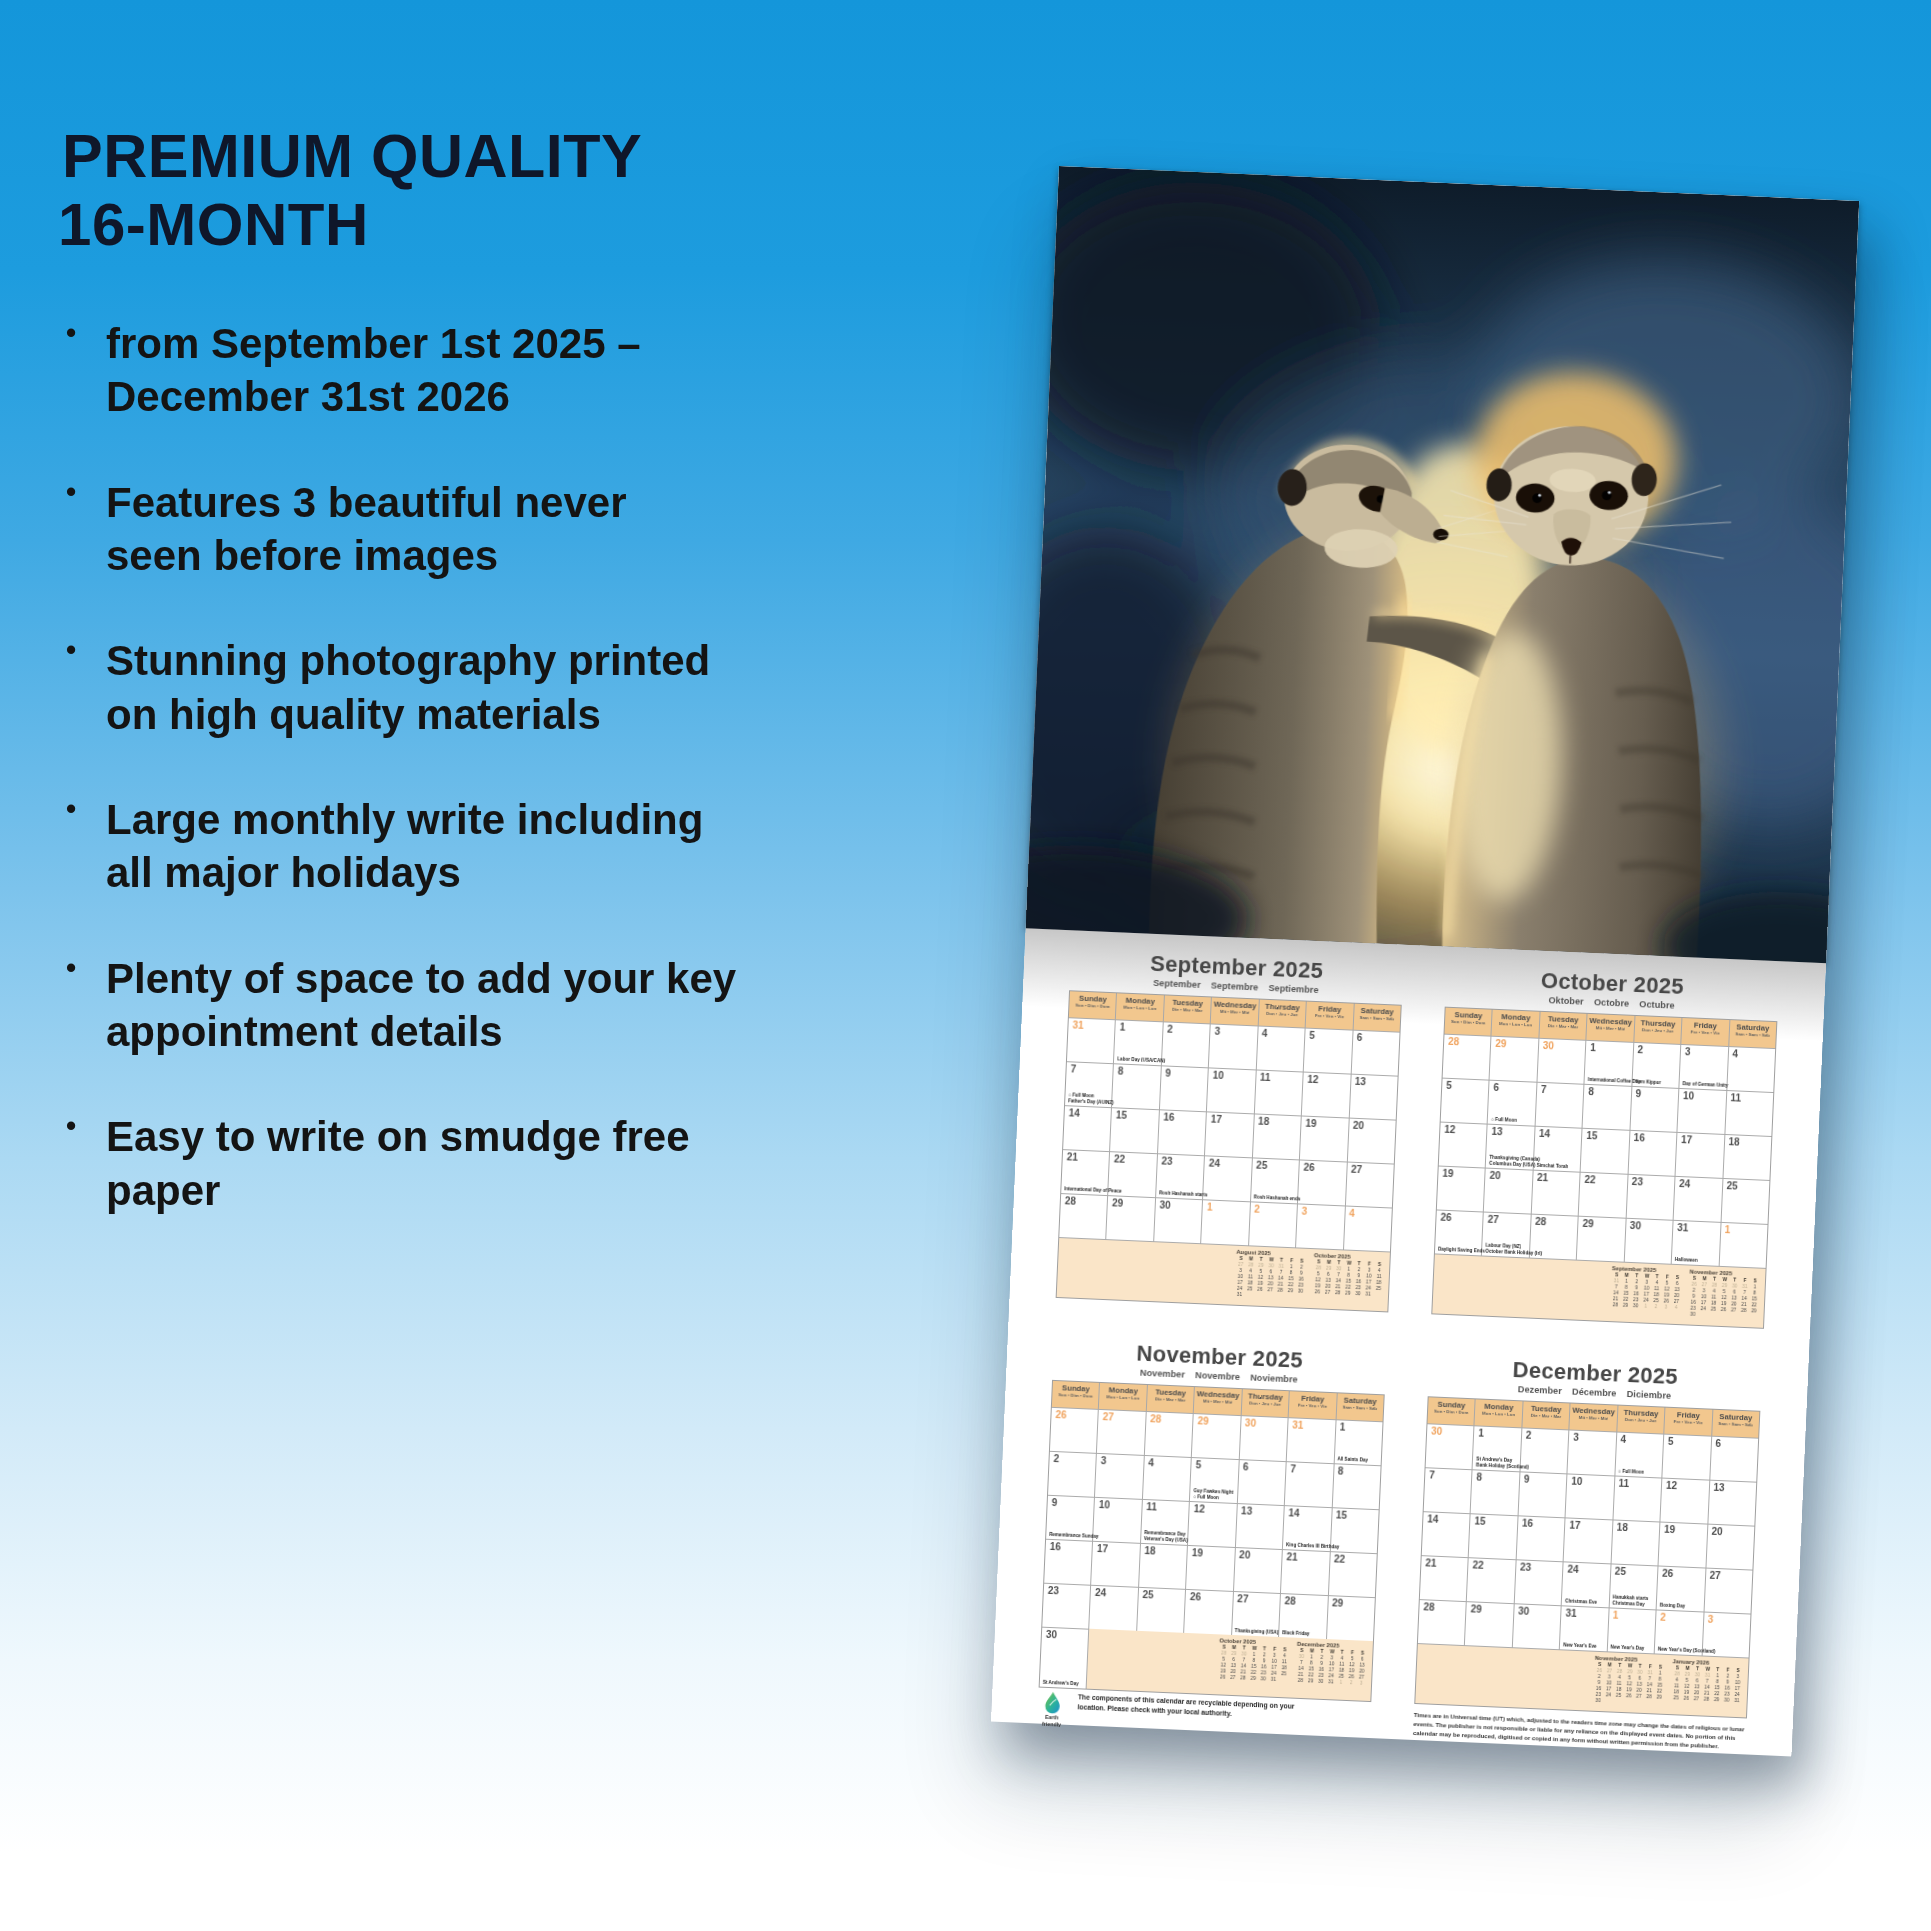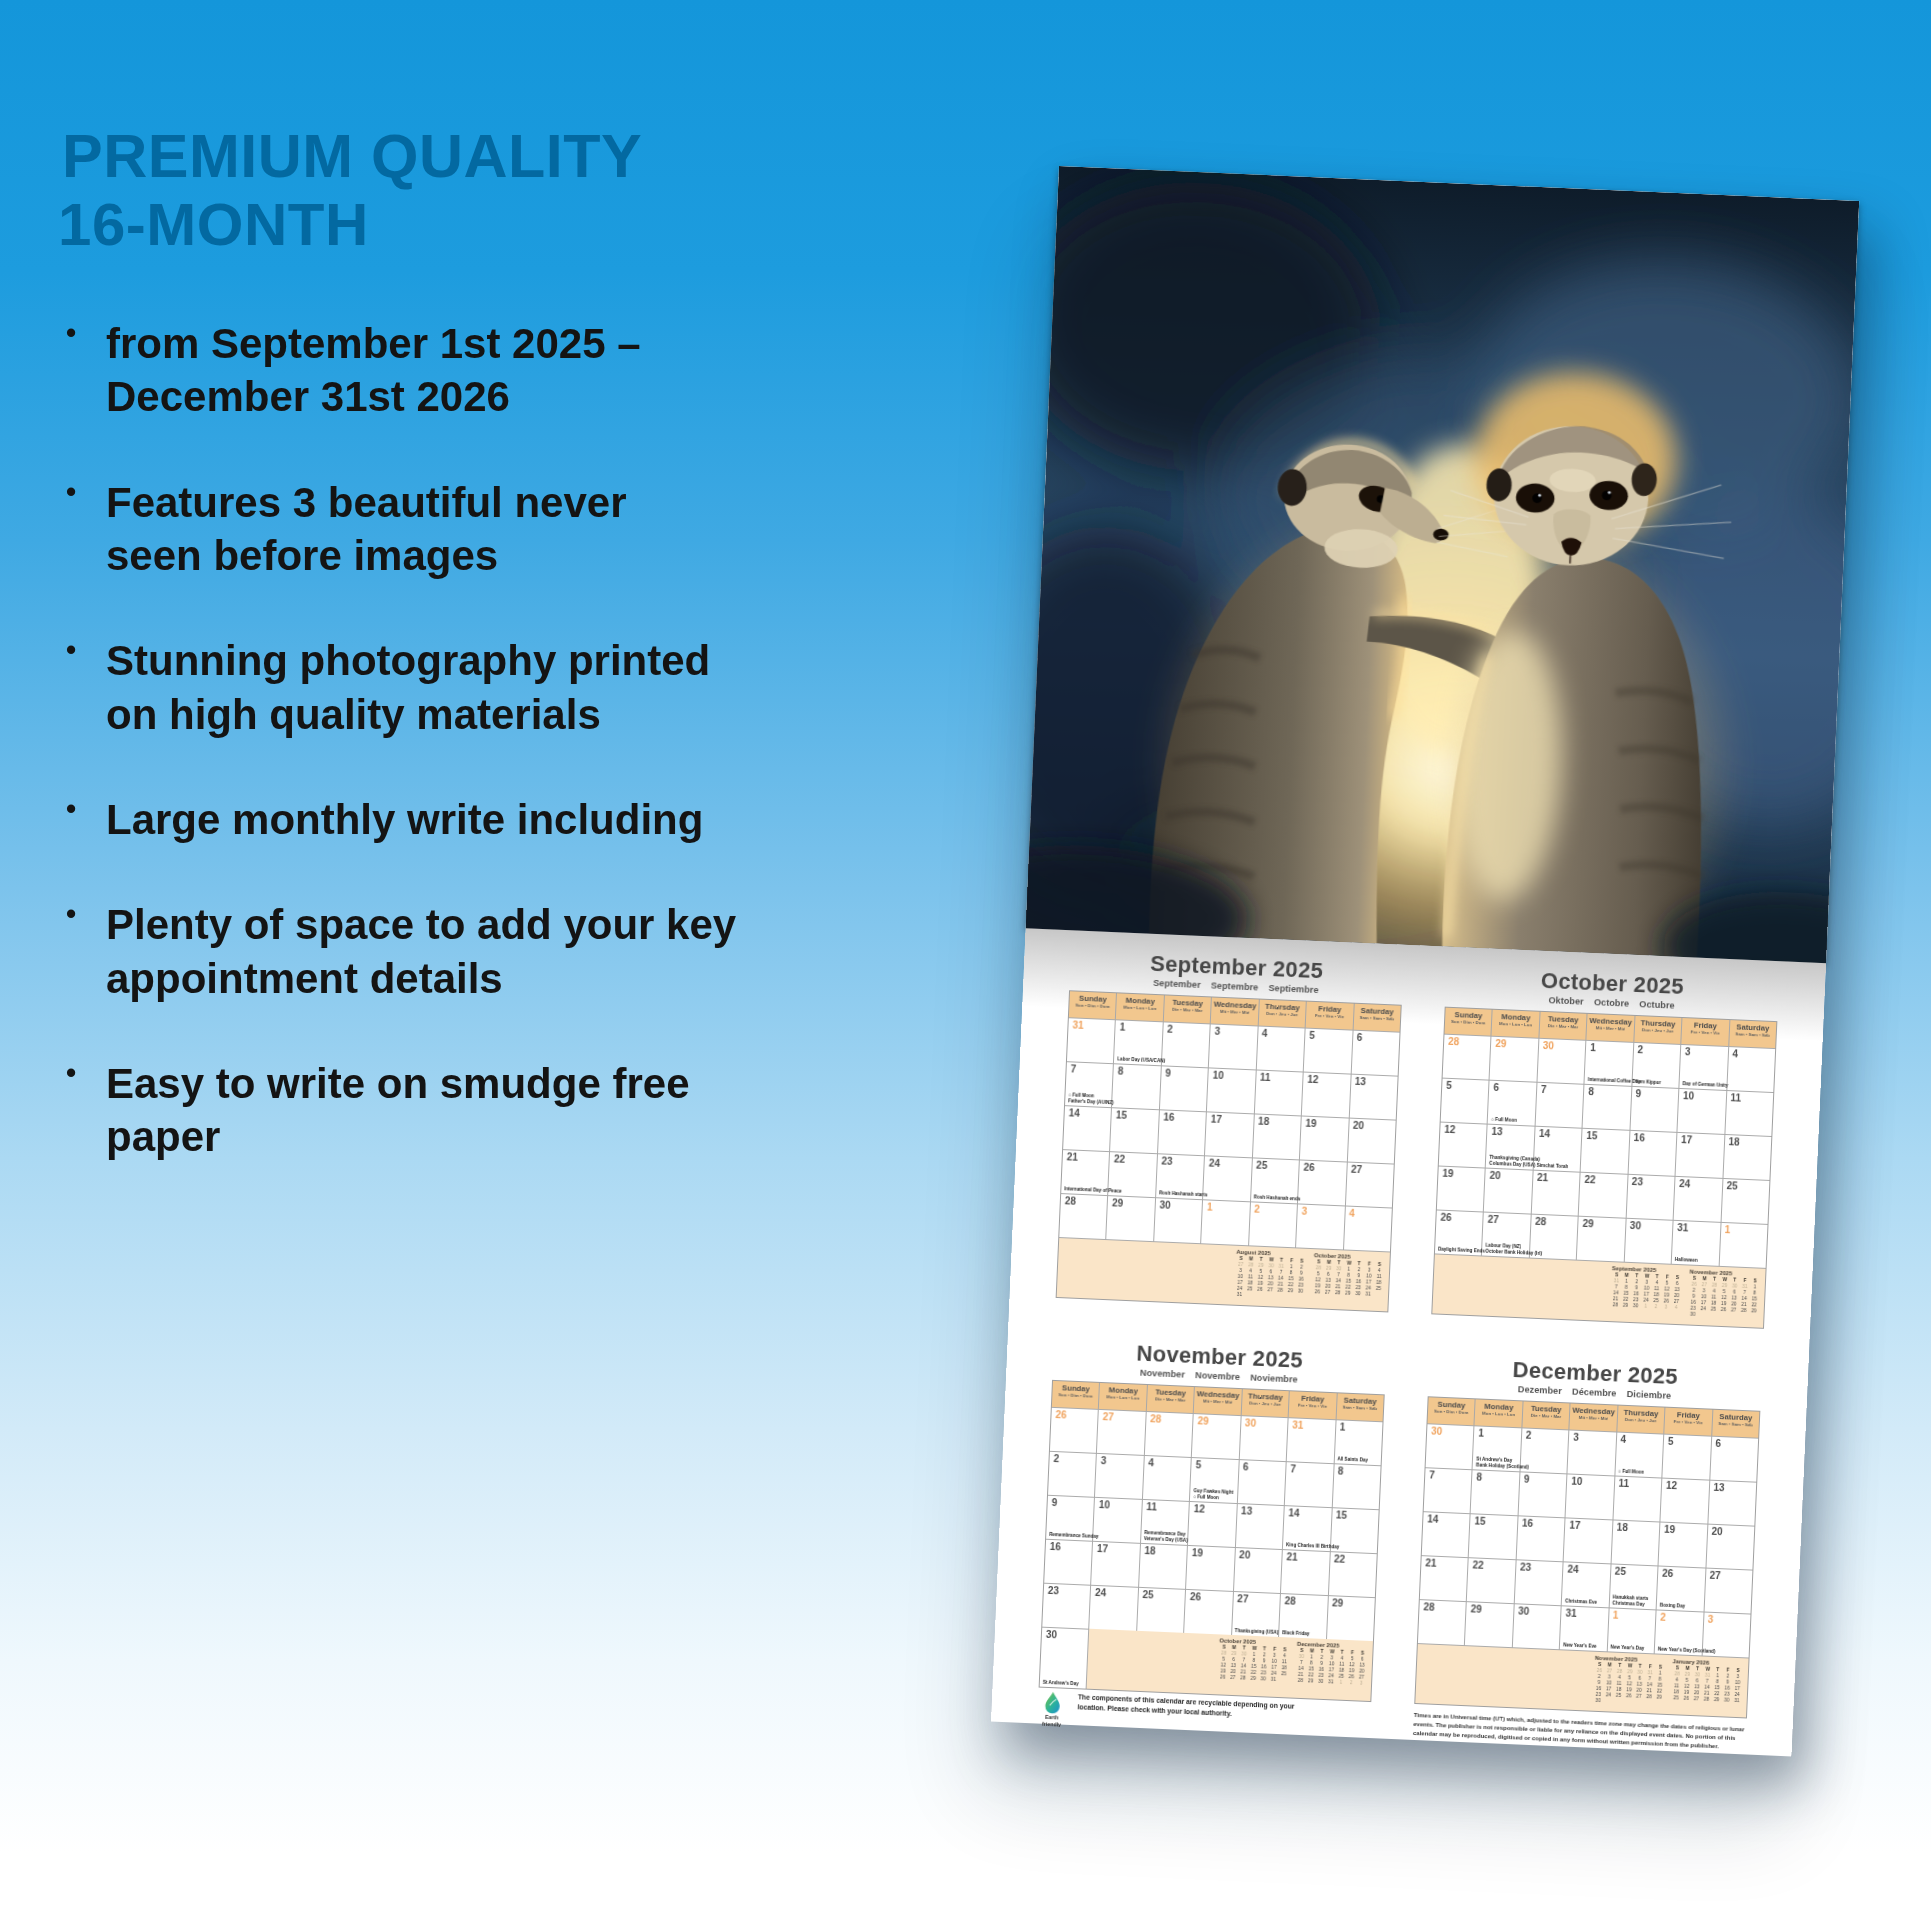--- a/index.html
+++ b/index.html
@@ -3,21 +3,21 @@
 <meta charset="utf-8">
 <style>
   html,body{margin:0;padding:0}
   body{
     width:1931px;height:1931px;overflow:hidden;position:relative;
     font-family:"Liberation Sans",sans-serif;
     background:linear-gradient(180deg,#1496DA 0%,#1D9CDE 14%,#3FA9E3 28%,#7CC3EC 46%,#ABD9F3 60%,#D2EAF8 74%,#EFF8FD 86%,#FFFFFF 96%);
   }
   
   .copy{position:absolute;left:62px;top:124px;width:772px}
-  .h-line{color:#0369a1;font-weight:700;letter-spacing:0.5px}
+  .h-line{color:#0f172a;font-weight:700;letter-spacing:0.5px}
   .h-line1{font-size:61px;line-height:1.08}
   .h-line2{font-size:60px;line-height:1.02;margin:3.9px 0 7.7px -3.9px}
   .h-line3{font-size:55px;line-height:1.05}
   .bullets{list-style:none;margin:62px 0 0;padding:0;display:flex;flex-direction:column;gap:52px}
   .bullets li{position:relative;padding-left:44px;font-size:42px;font-weight:700;color:#141414;line-height:1.27}
   .bullets .dot{position:absolute;left:3.9px;top:-1.9px;font-size:29px;color:#141414}
   
   .sheet{
     position:absolute;left:1059px;top:166px;width:801px;height:1556px;background:#fff;
     transform:rotate(2.5deg);transform-origin:0 0;
@@ -89,20 +89,21 @@
         <span class="dot">•</span>
         <div class="btext">
           <div>Stunning photography printed</div>
           <div>on high quality materials</div>
         </div>
       </li>
       <li>
         <span class="dot">•</span>
         <div class="btext">
           <div>Large monthly write including</div>
+          <div>all major holidays</div>
         </div>
       </li>
       <li>
         <span class="dot">•</span>
         <div class="btext">
           <div>Plenty of space to add your key</div>
           <div>appointment details</div>
         </div>
       </li>
       <li>

